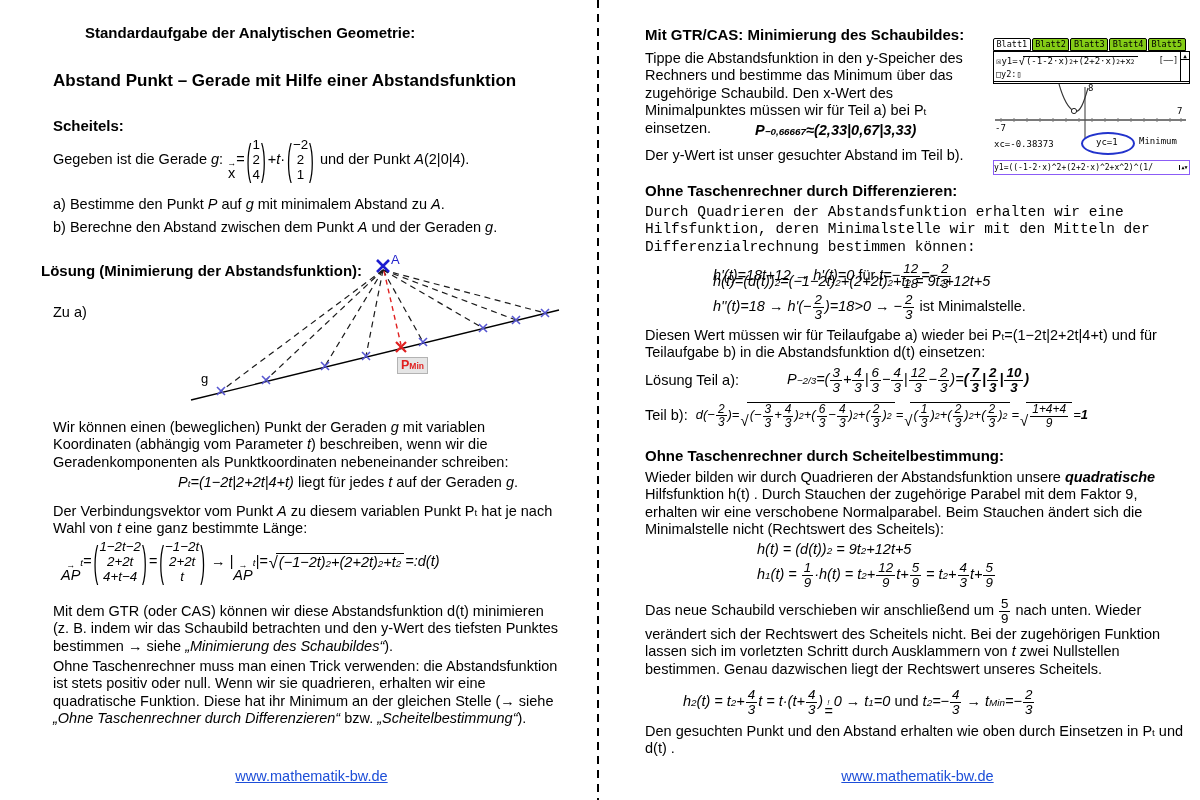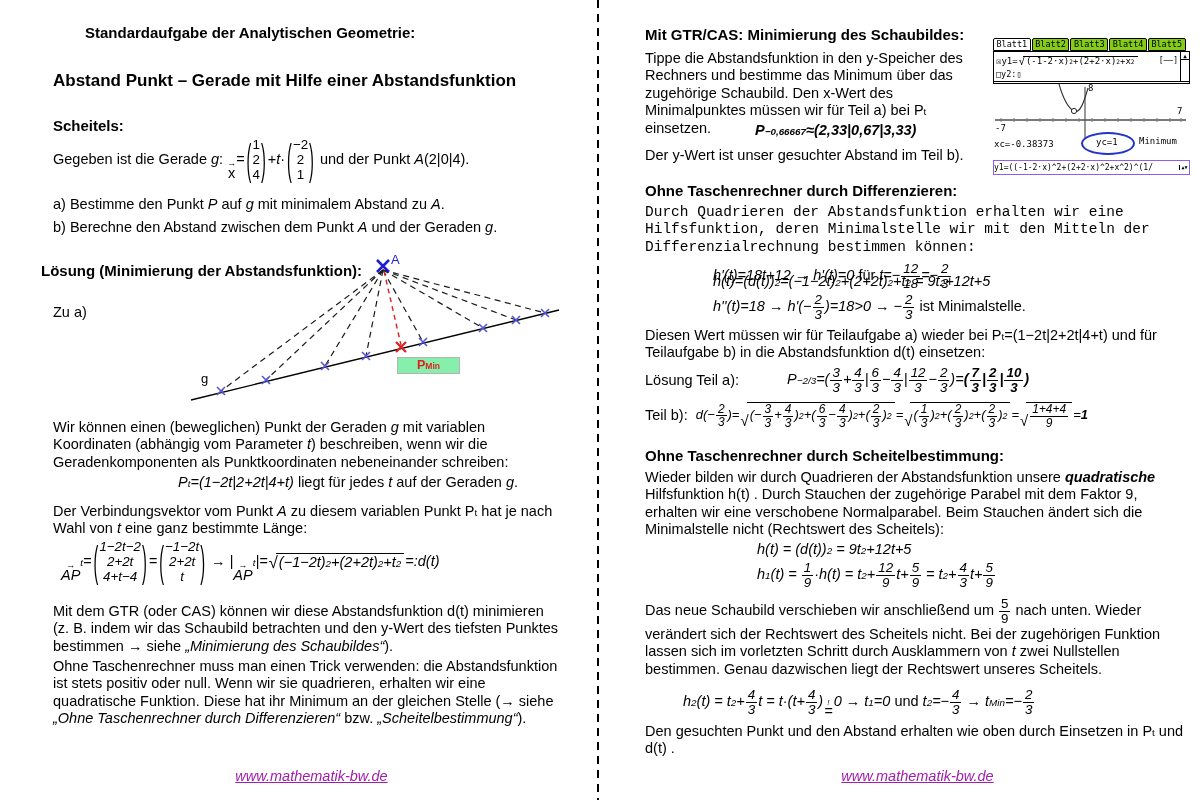--- a/index.html
+++ b/index.html
@@ -6,21 +6,21 @@
   body{font-family:"Liberation Sans","DejaVu Sans",sans-serif;color:#000;position:relative;font-size:14.5px;}
   .abs{position:absolute;}
   .t1{font-size:15px;font-weight:bold;margin-left:32px;}
   .t2{font-size:17px;font-weight:bold;}
   .h3{font-size:15px;font-weight:bold;}
   .p{line-height:17.4px;}
   .formula{font-style:italic;white-space:nowrap;}
   .rm{font-style:normal;}
   .nowrap{white-space:nowrap;}
   .center{text-align:center;}
-  a.doclink{color:#a21caf;text-decoration:underline;font-size:14.5px;font-style:italic;}
+  a.doclink{color:#1d4ed8;text-decoration:underline;font-size:14.5px;}
   .divider{position:absolute;left:597px;top:0;width:2px;height:800px;
     background:repeating-linear-gradient(to bottom,#000 0 8px,transparent 8px 14px);}
   
   .frac{display:inline-flex;flex-direction:column;align-items:center;vertical-align:middle;
     line-height:1.05;text-align:center;margin:0 1px;font-size:.92em;}
   .frac .fn{border-bottom:1px solid #000;padding:0 2px;}
   .frac .fd{padding:0 2px;}
   .sqrt{display:inline-flex;align-items:stretch;vertical-align:middle;margin:0 1px;}
   .sqrt .rad{align-self:flex-end;font-size:1.15em;line-height:1.05;margin-right:-2px;font-style:normal;}
   .sqrt .vinc{border-top:1.2px solid #000;padding:0 3px;display:inline-block;}
@@ -28,22 +28,22 @@
   .cvec .col{display:inline-flex;flex-direction:column;align-items:center;line-height:1.12;
     font-size:.92em;padding:0 1px;}
   .cvec .par{display:inline-block;transform:scaleY(2.9);line-height:1;font-weight:300;font-style:normal;}
   .vec{display:inline-flex;flex-direction:column;align-items:center;vertical-align:-15%;line-height:1;}
   .vec .va{font-size:9px;line-height:5px;}
   .stk{display:inline-flex;flex-direction:column;align-items:center;vertical-align:10%;line-height:.7;margin:0 1px;}
   .stk .t{font-size:.55em;}
   sup{font-size:.68em;vertical-align:38%;line-height:0;}
   sub{font-size:.68em;vertical-align:-22%;line-height:0;}
   
-  .pmin-box{border:1px solid #b3b3b3;background:#86efac;color:#e02020;font-weight:bold;
-    font-size:12.5px;padding:0 19px;line-height:15px;}
+  .pmin-box{border:1px solid #b3b3b3;background:#e5e5e5;color:#e02020;font-weight:bold;
+    font-size:12.5px;padding:0 3px;line-height:15px;}
   .lab-a{color:#2323cc;font-size:13px;}
   .lab-g{font-size:13px;}
   
   .calc{position:absolute;left:993px;top:38px;width:197px;font-family:"DejaVu Sans Mono",monospace;}
   .calc-tabs{display:flex;height:13px;}
   .calc-tab{font-size:8.5px;line-height:11px;border:1px solid #000;padding:0 2.5px;margin-right:1px;
     background:#84cc16;border-radius:2px 2px 0 0;}
   .calc-tab.active{background:#fff;}
   .calc-form{border:1px solid #000;border-bottom:3px double #000;padding:1px 2px;font-size:9px;
     position:relative;line-height:1.1;background:#fff;}

